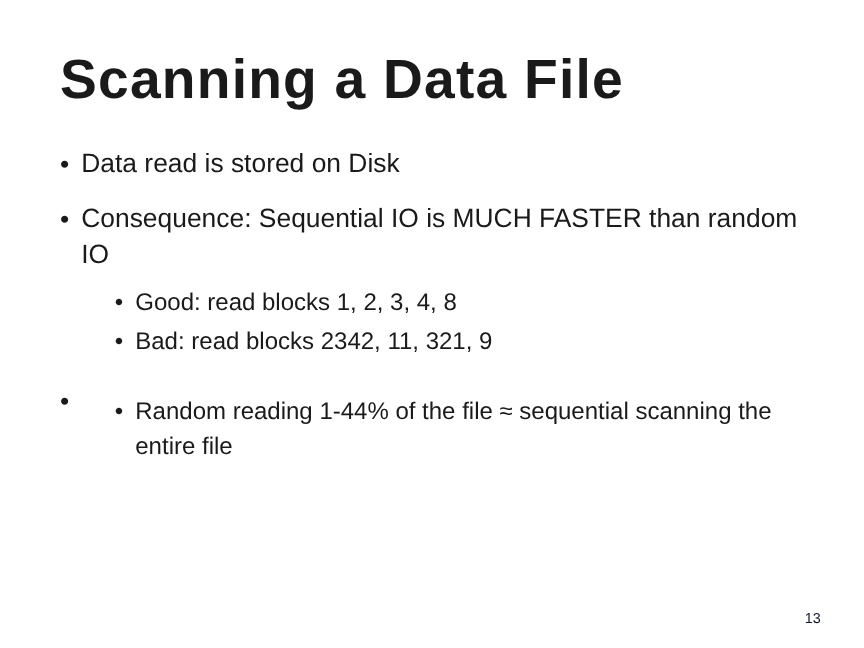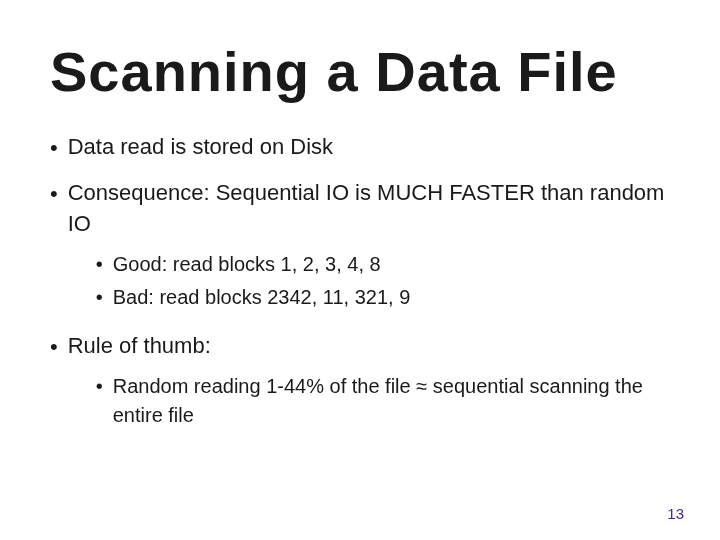--- a/index.html
+++ b/index.html
@@ -19,21 +19,21 @@
 
     .slide-container {
       width: 720px;
       height: 540px;
       background: #ffffff;
       padding: 40px 50px 30px 50px;
       position: relative;
     }
 
     .slide-title {
-      font-size: 56px;
+      font-size: 46px;
       font-weight: bold;
       color: #1a1a1a;
       margin-bottom: 28px;
       letter-spacing: 1px;
       line-height: 1.15;
     }
 
     .bullet-list {
       list-style: none;
       padding: 0;
@@ -105,22 +105,22 @@
 
     .rule-sub-item .sub-bullet-dot {
       margin-right: 10px;
       flex-shrink: 0;
     }
 
     .page-number {
       position: absolute;
       bottom: 18px;
       right: 36px;
-      font-size: 15px;
-      color: #4c1d95;
+      font-size: 12px;
+      color: #0f172a;
     }
   </style>
 </head>
 <body>
 
 <div class="slide-container">
 
   <h1 class="slide-title">Scanning  a  Data  File</h1>
 
   <ul class="bullet-list">
@@ -143,21 +143,20 @@
             <span class="sub-bullet-dot">•</span>
             <span class="sub-bullet-text">Bad:  read  blocks  2342,  11,  321,  9</span>
           </li>
         </ul>
       </div>
     </li>
 
     <li class="bullet-item rule-section">
       <span class="bullet-dot">•</span>
       <div class="bullet-text">
-        <span>Rule  of  thumb:</span>
         <ul class="sub-bullet-list rule-sub-list">
           <li class="rule-sub-item">
             <span class="sub-bullet-dot">•</span>
             <span class="sub-bullet-text">Random  reading  1-44%  of  the  file  ≈  sequential  scanning  the  entire  file</span>
           </li>
         </ul>
       </div>
     </li>
 
   </ul>

